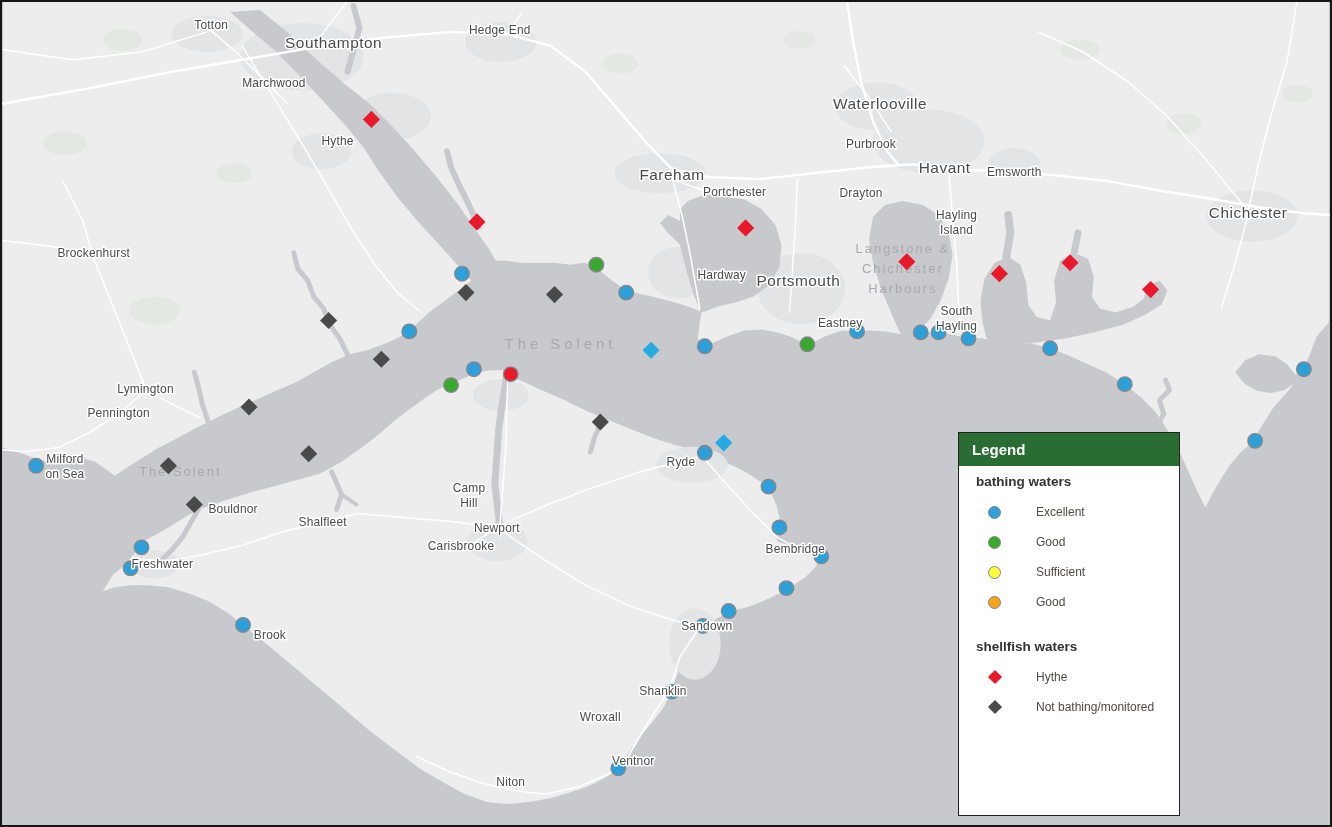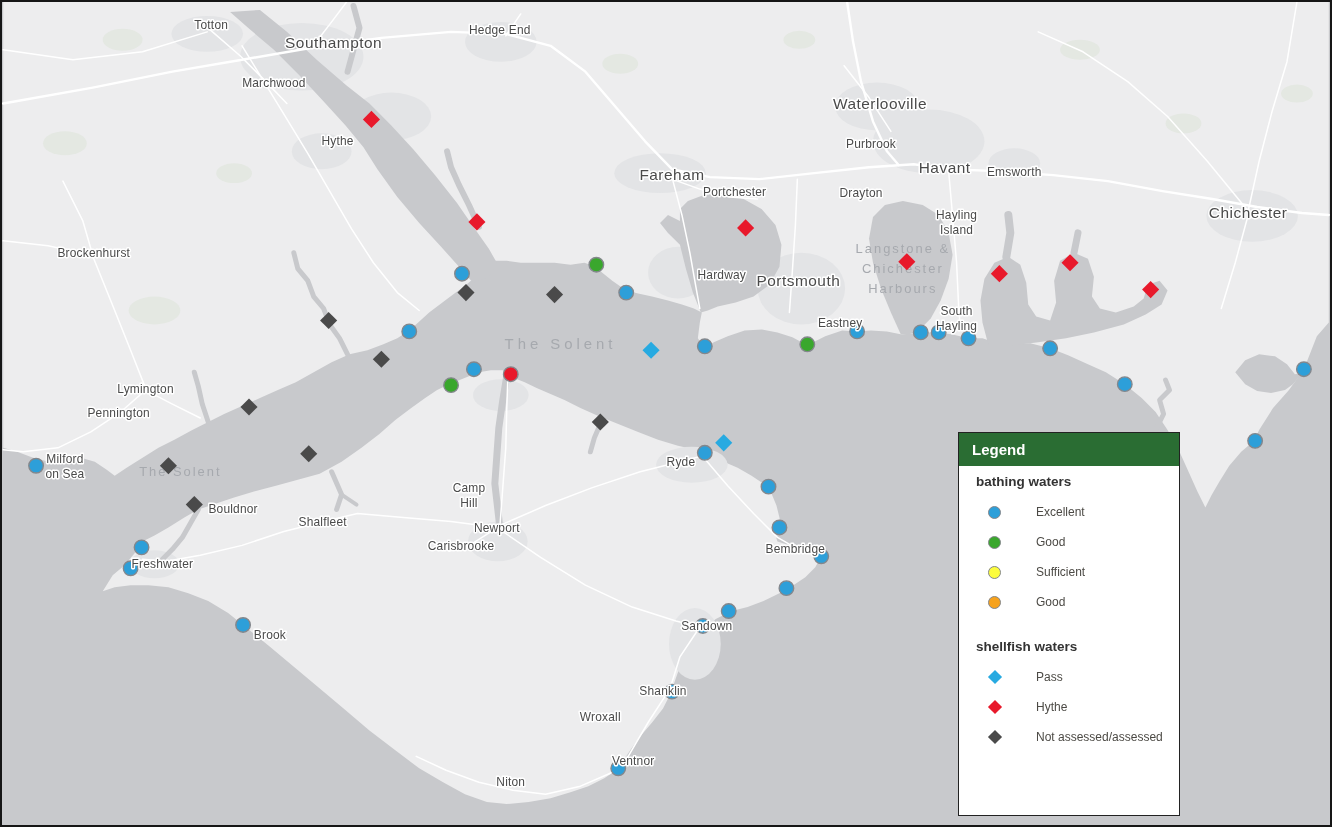--- a/index.html
+++ b/index.html
@@ -328,26 +328,22 @@
           <span class="legend-swatch circle" style="background: rgb(252, 252, 61);"></span>
           <span class="legend-item-label">Sufficient</span>
         </div>
         <div class="legend-item">
           <span class="legend-swatch circle" style="background: rgb(246, 162, 29);"></span>
           <span class="legend-item-label">Good</span>
         </div>
         <div class="legend-gap"></div>
         <div class="legend-section-heading">shellfish waters</div>
         <div class="legend-item">
-          <span class="legend-swatch diamond" style="background: rgb(39, 170, 225);"></span>
-          <span class="legend-item-label">Pass</span>
-        </div>
-        <div class="legend-item">
           <span class="legend-swatch diamond" style="background: rgb(232, 25, 43);"></span>
           <span class="legend-item-label">Hythe</span>
         </div>
         <div class="legend-item">
           <span class="legend-swatch diamond" style="background: rgb(74, 74, 74);"></span>
-          <span class="legend-item-label">Not assessed/assessed</span>
+          <span class="legend-item-label">Not bathing/monitored</span>
         </div>
       </div>
   </div>
 </div>
 
 </body></html>

